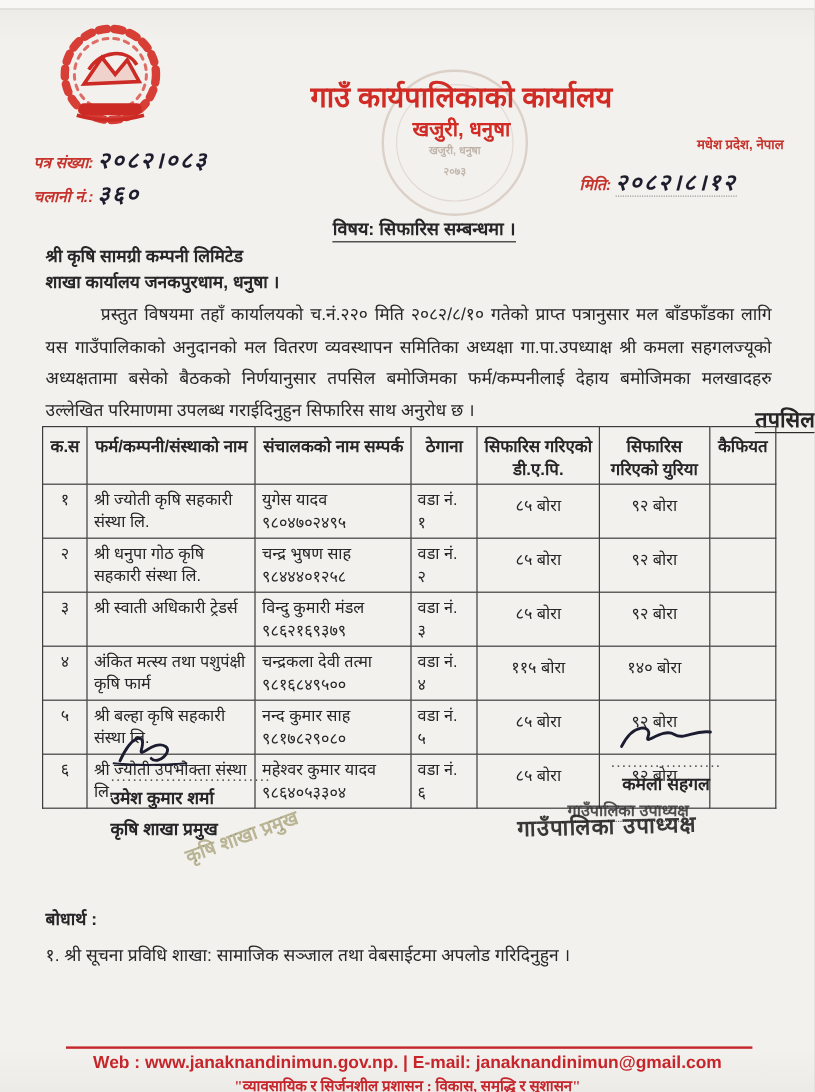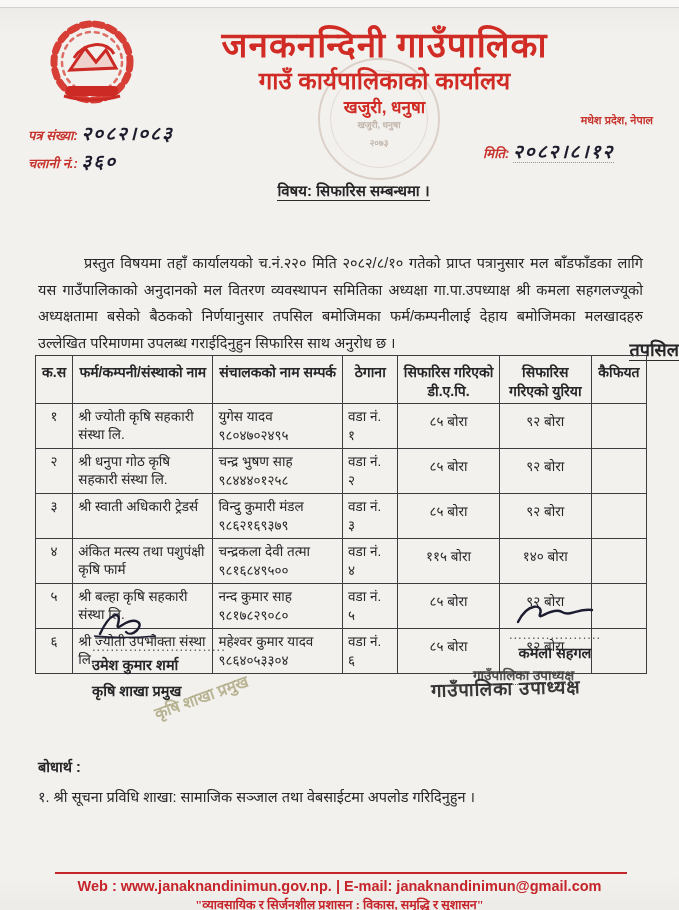--- a/index.html
+++ b/index.html
@@ -84,21 +84,20 @@
     <rect x="26" y="74" width="52" height="10" rx="4" fill="#cc2a24"></rect>
     <path d="M24 84 q28 8 56 0" stroke="#cc2a24" stroke-width="3" fill="none"></path>
   </svg>
 
   <div class="abs round-stamp">
     <div class="round-stamp-inner"></div>
     <div class="stamp-faint-line" style="top:58px;">खजुरी, धनुषा</div>
     <div class="stamp-faint-line" style="top:76px;">२०७३</div>
   </div>
 
-  <div class="abs muni-title">जनकनन्दिनी गाउँपालिका</div>
   <div class="abs office-title">गाउँ कार्यपालिकाको कार्यालय</div>
   <div class="abs addr-title">खजुरी, धनुषा</div>
   <div class="abs province">मधेश प्रदेश, नेपाल</div>
 
   <div class="abs meta-row-1">
     <span class="meta-label">पत्र संख्या:</span>
     <span class="hand hand-lg">२०८२।०८३</span>
   </div>
   <div class="abs meta-row-2">
     <span class="meta-label">चलानी नं.:</span>
@@ -106,20 +105,24 @@
   </div>
   <div class="abs meta-date">
     <span class="meta-label">मिति:</span>
     <span class="hand hand-lg dotline">२०८२।८।१२</span>
   </div>
 
   <div class="abs subject">
     <span>विषय: सिफारिस सम्बन्धमा ।</span>
   </div>
 
+  <div class="abs recipient">
+    <div>श्री कृषि सामग्री कम्पनी लिमिटेड</div>
+    <div>शाखा कार्यालय जनकपुरधाम, धनुषा ।</div>
+  </div>
 
   <div class="abs body-par">प्रस्तुत विषयमा तहाँ कार्यालयको च.नं.२२० मिति २०८२/८/१० गतेको प्राप्त पत्रानुसार मल बाँडफाँडका लागि यस गाउँपालिकाको अनुदानको मल वितरण व्यवस्थापन समितिका अध्यक्षा गा.पा.उपध्याक्ष श्री कमला सहगलज्यूको अध्यक्षतामा बसेको बैठकको निर्णयानुसार तपसिल बमोजिमका फर्म/कम्पनीलाई देहाय बमोजिमका मलखादहरु उल्लेखित परिमाणमा उपलब्ध गराईदिनुहुन सिफारिस साथ अनुरोध छ ।</div>
 
   <div class="abs tbl-title">
     <span>तपसिल</span>
   </div>
 
   <table class="rec">
     <colgroup>
       <col style="width:38px">

